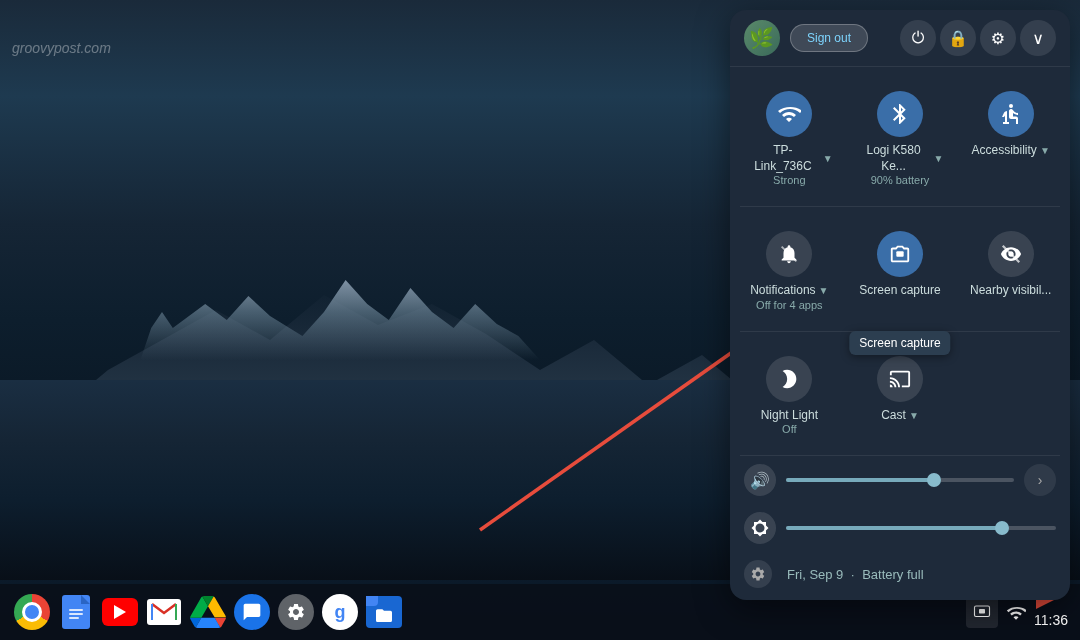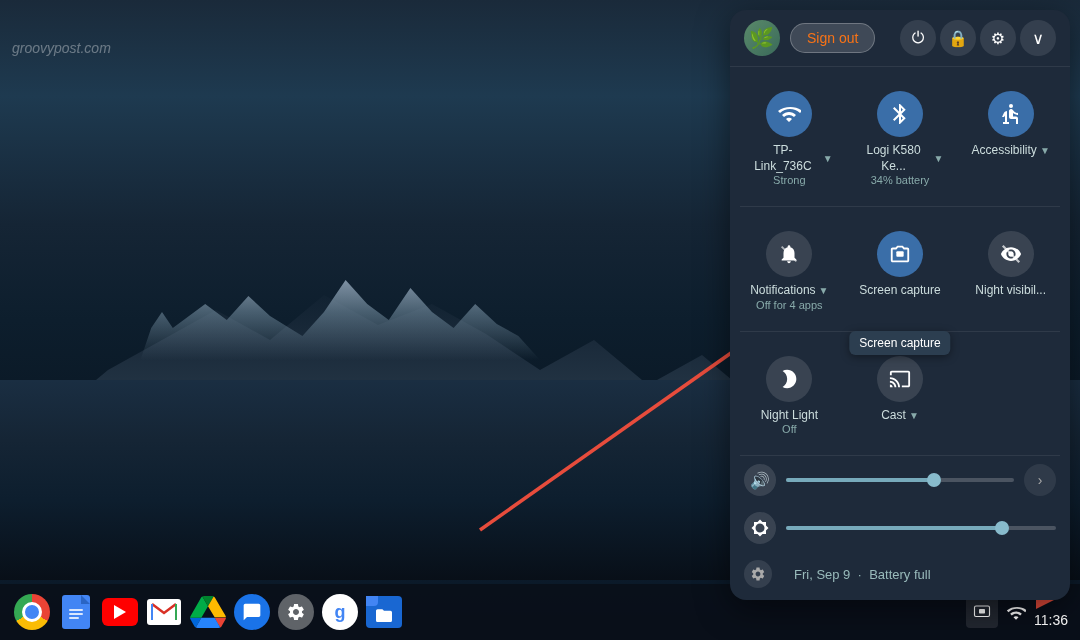--- a/index.html
+++ b/index.html
@@ -205,24 +205,24 @@
     .qs-avatar-inner {
       width: 100%; height: 100%;
       background: linear-gradient(135deg, #5a8a6a 0%, #3a6a5a 100%);
       display: flex; align-items: center; justify-content: center;
       font-size: 20px;
     }
 
     .qs-sign-out-btn {
       background: rgba(255,255,255,0.15);
       border: 1px solid rgba(255,255,255,0.25);
-      color: #f97316;
+      color: #7dd3fc;
       padding: 6px 16px;
       border-radius: 20px;
-      font-size: 14px;
+      font-size: 12px;
       cursor: pointer;
     }
 
     .qs-top-icons {
       display: flex;
       gap: 4px;
       margin-left: auto;
     }
 
     .qs-top-icon {
@@ -349,21 +349,21 @@
       color: #aaa;
       font-size: 14px;
       cursor: pointer;
     }
 
     
     .qs-bottom {
       display: flex;
       align-items: center;
       padding: 8px 14px 12px;
-      gap: 22px;
+      gap: 15px;
     }
 
     .qs-settings-icon {
       width: 28px; height: 28px;
       border-radius: 50%;
       background: rgba(255,255,255,0.1);
       display: flex; align-items: center; justify-content: center;
       color: #aaa;
       font-size: 14px;
       cursor: pointer;
@@ -457,21 +457,21 @@
     <div class="qs-tile">
       <div class="qs-tile-icon">
         <svg width="24" height="24" viewBox="0 0 24 24" fill="white">
           <path d="M17.71 7.71L12 2h-1v7.59L6.41 5 5 6.41 10.59 12 5 17.59 6.41 19 11 14.41V22h1l5.71-5.71-4.3-4.29 4.3-4.29zM13 5.83l1.88 1.88L13 9.59V5.83zm1.88 10.46L13 18.17v-3.76l1.88 1.88z"></path>
         </svg>
       </div>
       <div class="qs-tile-label-row">
         <span class="qs-tile-label">Logi K580 Ke...</span>
         <span class="qs-expand-arrow">▼</span>
       </div>
-      <span class="qs-tile-sublabel">34% battery</span>
+      <span class="qs-tile-sublabel">90% battery</span>
     </div>
 
     <div class="qs-tile">
       <div class="qs-tile-icon">
         <svg width="24" height="24" viewBox="0 0 24 24" fill="white">
           <circle cx="12" cy="4" r="2"></circle>
           <path d="M19 13v-2c-1.54.02-3.09-.75-4.07-1.83l-1.29-1.43c-.17-.19-.38-.34-.61-.45-.01 0-.01-.01-.02-.01H13c-.35-.2-.75-.3-1.19-.26C10.76 7.11 10 8.04 10 9.09V15c0 1.1.9 2 2 2h5v5h2v-5.5c0-1.1-.9-2-2-2h-3v-3.45c1.29 1.07 3.25 1.94 5 1.95zm-9 7H8V9.01c-1.13.02-2.29.67-3 1.8L3 15h2l1-1.55V20H4v2h6v-2z"></path>
         </svg>
       </div>
       <div class="qs-tile-label-row">
@@ -514,21 +514,21 @@
     </div>
 
     <div class="qs-tile">
       <div class="qs-tile-icon inactive">
         <svg width="22" height="22" viewBox="0 0 24 24" fill="white">
           <path d="M12 4.5C7 4.5 2.73 7.61 1 12c1.73 4.39 6 7.5 11 7.5s9.27-3.11 11-7.5c-1.73-4.39-6-7.5-11-7.5zM12 17c-2.76 0-5-2.24-5-5s2.24-5 5-5 5 2.24 5 5-2.24 5-5 5zm0-8c-1.66 0-3 1.34-3 3s1.34 3 3 3 3-1.34 3-3-1.34-3-3-3z"></path>
 
           <line x1="3" y1="3" x2="21" y2="21" stroke="rgba(255,255,255,0.7)" stroke-width="2.5"></line>
         </svg>
       </div>
-      <span class="qs-tile-label">Night visibil...</span>
+      <span class="qs-tile-label">Nearby visibil...</span>
     </div>
 
   </div>
 
   <div class="qs-divider"></div>
 
   <div class="qs-grid" style="grid-template-columns: repeat(3, 1fr);">
 
     <div class="qs-tile">
       <div class="qs-tile-icon inactive">

